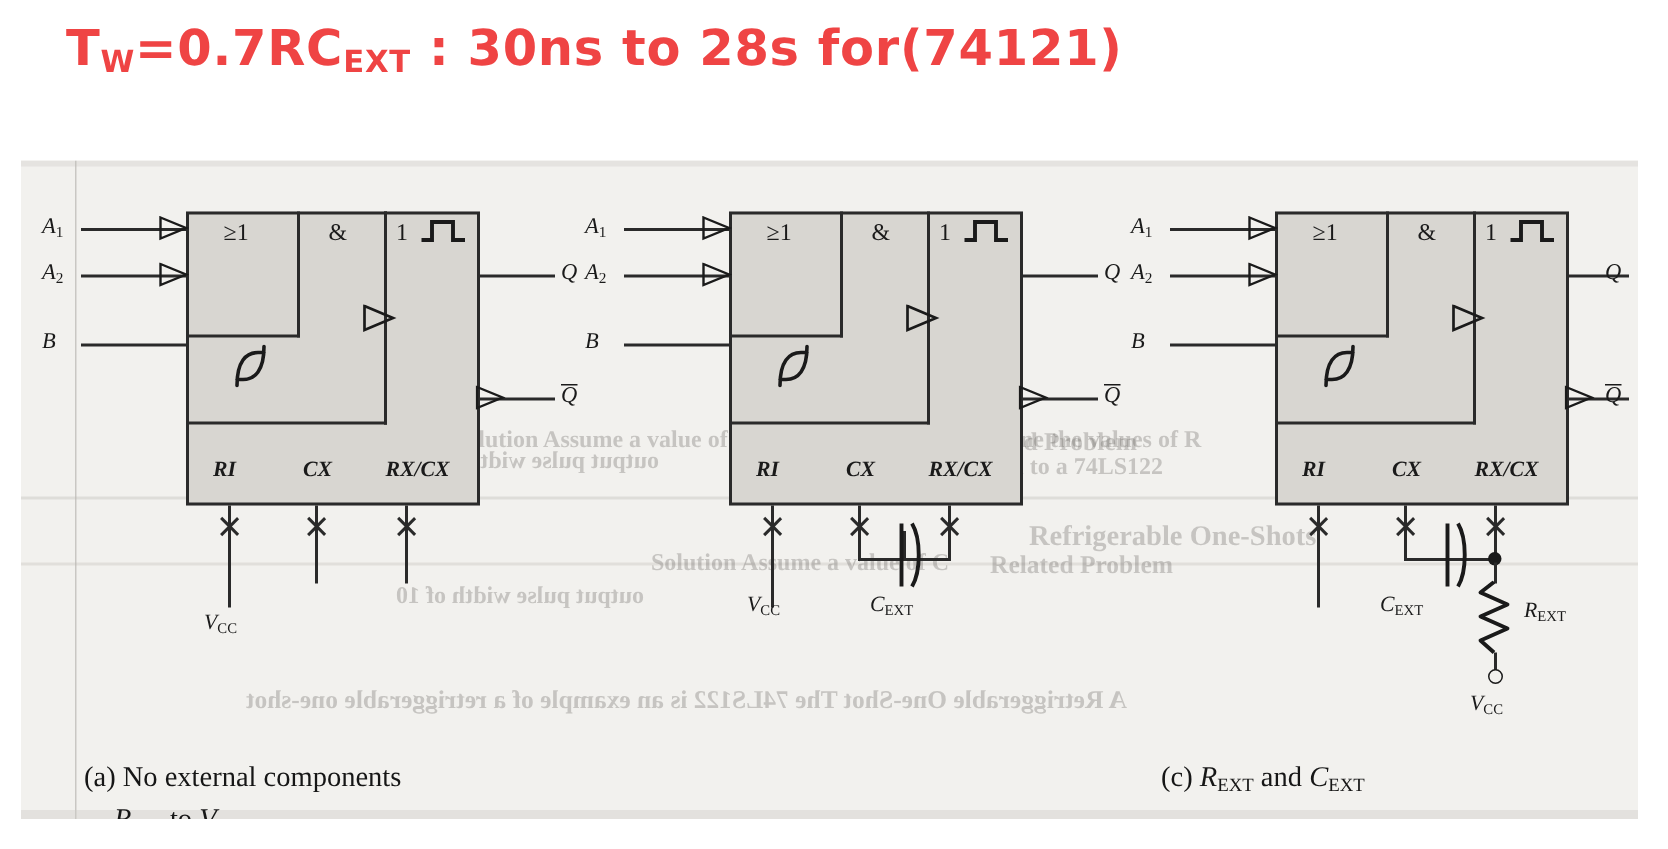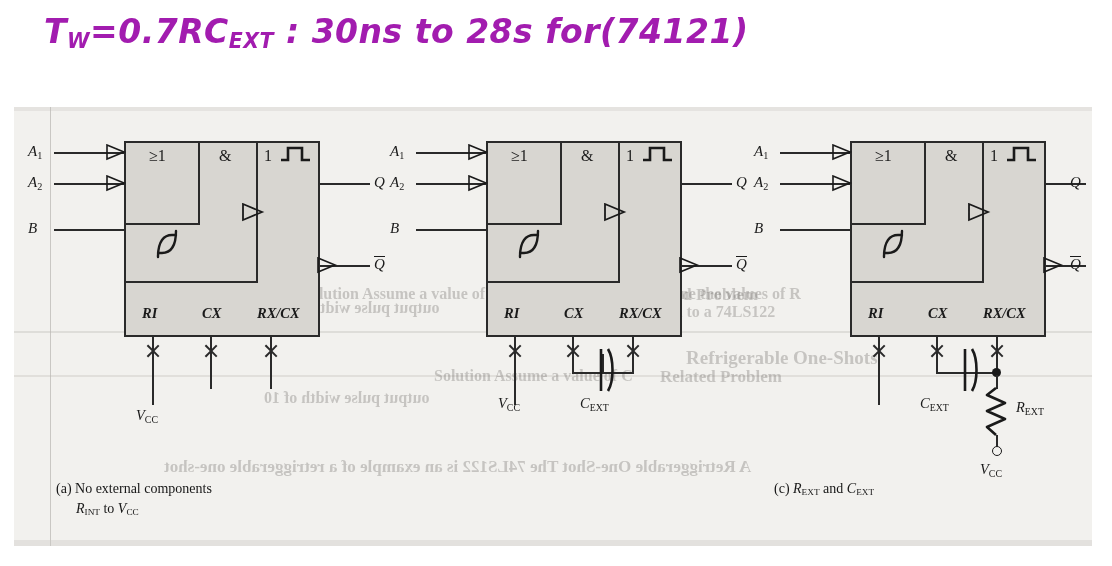--- a/index.html
+++ b/index.html
@@ -17,23 +17,22 @@
   }
 
   
   #title {
     position: absolute;
     left: 44px; top: 12px;
     font-family: "DejaVu Sans", sans-serif;
     font-size: 33px;
     font-weight: bold;
     letter-spacing: 0.5px;
-    color: #a21caf;
-    white-space: nowrap;
-    font-style: italic;
+    color: #ef4444;
+    white-space: nowrap;
   }
   #title sub { font-size: 0.62em; vertical-align: -0.25em; font-weight: bold; }
 
   
   #scan {
     position: absolute;
     left: 14px; top: 107px;
     width: 1078px; height: 439px;
     background: #f2f1ee;
     overflow: hidden;
@@ -123,24 +122,25 @@
   .opencircle {
     position: absolute; width: 10px; height: 10px;
     border: 1.8px solid #1a1a1a; border-radius: 50%;
     background: #f2f1ee;
   }
 
   
   .caption {
     position: absolute;
     font-family: "Liberation Serif", serif;
-    font-size: 14px;
+    font-size: 19px;
     color: #161616;
     line-height: 1.45;
     white-space: nowrap;
+    margin-top: 26px;
   }
   .caption .l2, .caption .l3 { display: block; padding-left: 20px; }
   .caption sub { font-size: 0.66em; vertical-align: -0.26em; }
   .caption i { font-style: italic; }
 </style>
 </head>
 <body>
 
 <div id="slide">
 

